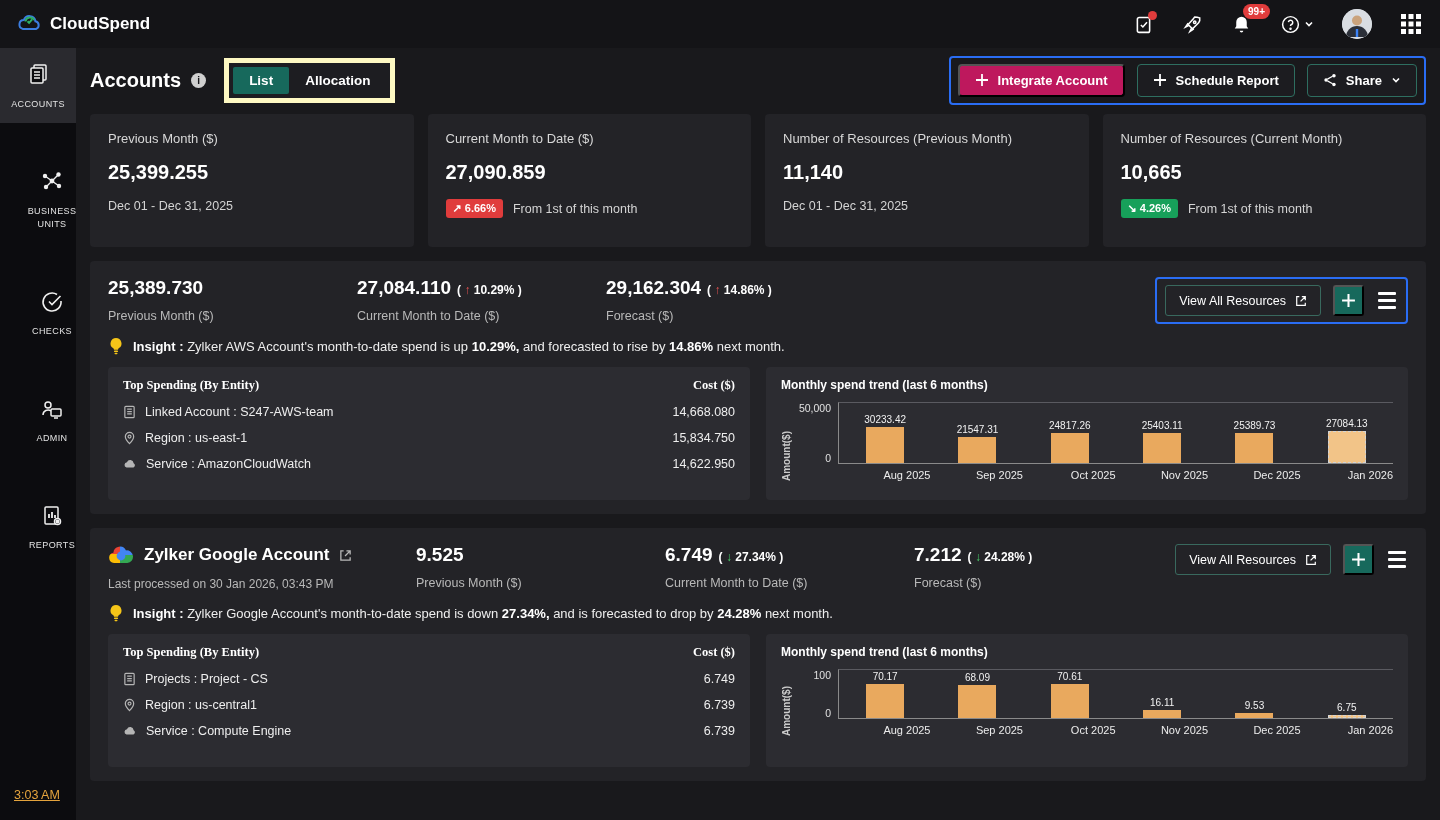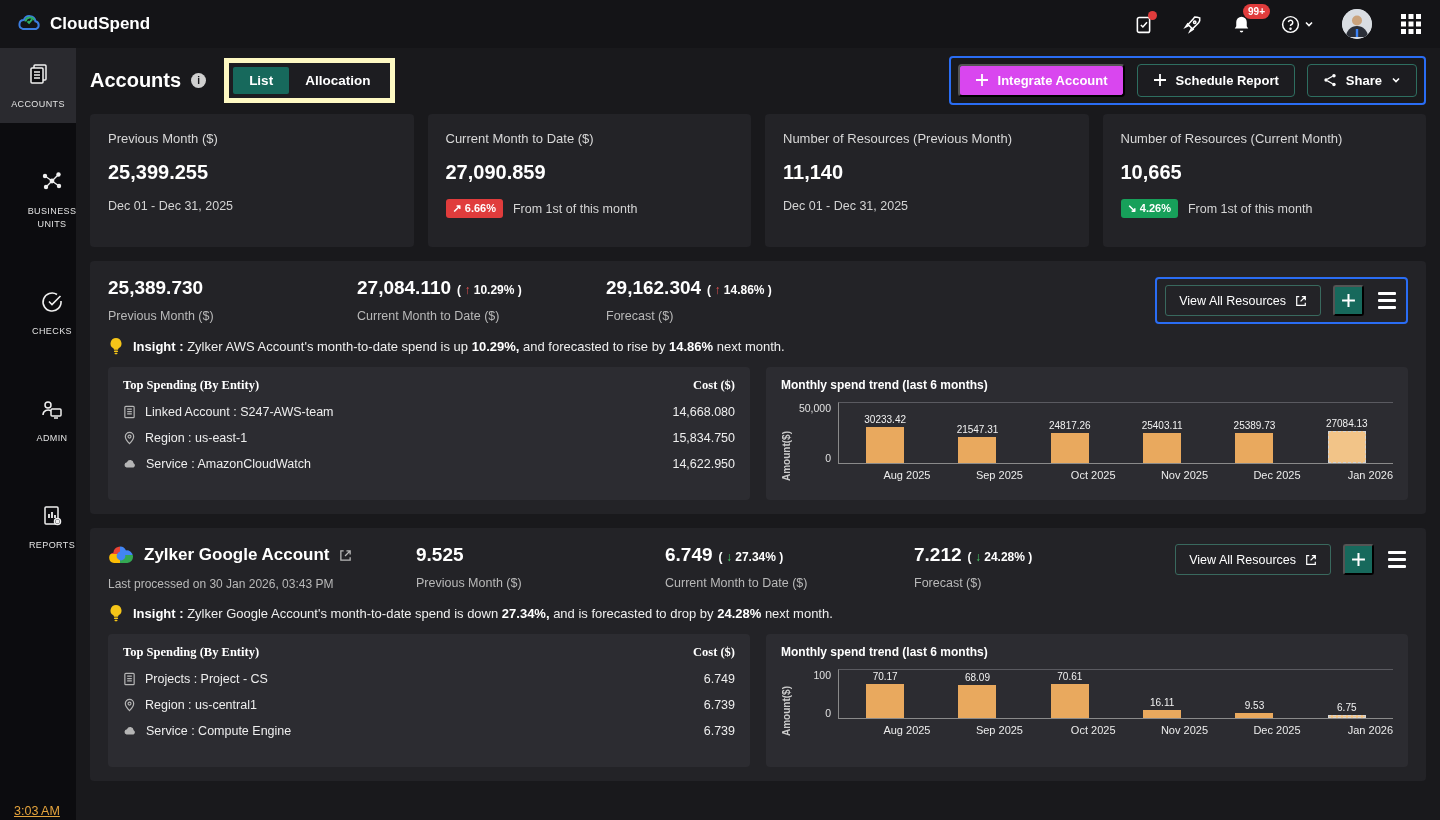--- a/index.html
+++ b/index.html
@@ -20,36 +20,36 @@
     font-weight:bold; border-radius:9px; padding:2px 5px; }
   .help-wrap { display:flex; align-items:center; gap:3px; }
   .avatar { width:30px; height:30px; border-radius:50%; overflow:hidden; background:#cfd6dd; cursor:pointer; }
   
   .sidebar { position:absolute; top:48px; left:0; bottom:0; width:76px; background:#0c0c0f; }
   .side-item { display:flex; flex-direction:column; align-items:center; gap:7px; padding:14px 4px 12px;
     color:#e3e3e3; font-size:9px; letter-spacing:.4px; text-align:center; cursor:pointer; line-height:1.5; }
   .side-item.active { background:#2a2a2f; }
   .side-item + .side-item { margin-top:32px;padding-left:32px; }
   .side-icon { color:#f0f0f0; }
-  .side-time { position:absolute; left:14px; bottom:2px; color:#e5a43d; font-size:12.5px;
+  .side-time { position:absolute; left:14px; bottom:18px; color:#e5a43d; font-size:12.5px;
     text-decoration:underline; cursor:pointer; white-space:nowrap; }
   
   .main { position:absolute; left:76px; top:48px; right:0; bottom:0; padding:6px 14px; overflow:hidden; }
   .page-header { display:flex; align-items:center; height:52px; }
   .page-title { font-size:20px; font-weight:bold; color:#fff; }
   .info-icon { width:15px; height:15px; border-radius:50%; background:#cfcfcf; color:#17171a; font-size:10px;
     font-weight:bold; display:flex; align-items:center; justify-content:center; margin-left:10px; cursor:pointer; }
   .toggle { margin-left:18px; border:5px solid #fef9c3; background:#1d1d21; display:flex; padding:4px; }
   .tab { padding:6px 16px; font-size:13.5px; font-weight:bold; color:#fff; cursor:pointer; border-radius:2px; }
   .tab.active { background:#17695c; }
   .header-actions { margin-left:auto; border:2px solid #2a6df4; border-radius:4px; padding:6px 7px;
     display:flex; gap:12px; align-items:center; }
   .btn { height:33px; display:inline-flex; align-items:center; gap:9px; padding:0 15px; border-radius:4px;
     font-size:13px; font-weight:bold; color:#fff; cursor:pointer; white-space:nowrap; background:transparent; }
-  .btn-primary { background:#d946ef;justify-content:flex-end; }
+  .btn-primary { background:#be185d;justify-content:flex-end; }
   .btn-outline { background:#1c1c20; border:1px solid #2e6e60; }
   
   .summary-row { display:flex; gap:14px; margin-top:8px; }
   .scard { flex:1; background:#232327; border-radius:4px; padding:17px 18px; height:133px; }
   .scard-title { font-size:13px; color:#d8d8d8; }
   .scard-value { font-size:20px; font-weight:bold; color:#fff; margin-top:15px; }
   .scard-sub { margin-top:15px; font-size:12.5px; color:#d4d4d4; display:flex; align-items:center; gap:10px; }
   .delta-badge { font-size:11px; font-weight:bold; color:#fff; padding:3px 7px; border-radius:3px; }
   .delta-badge.red { background:#e03c3c; }
   .delta-badge.green { background:#17a05a; }

